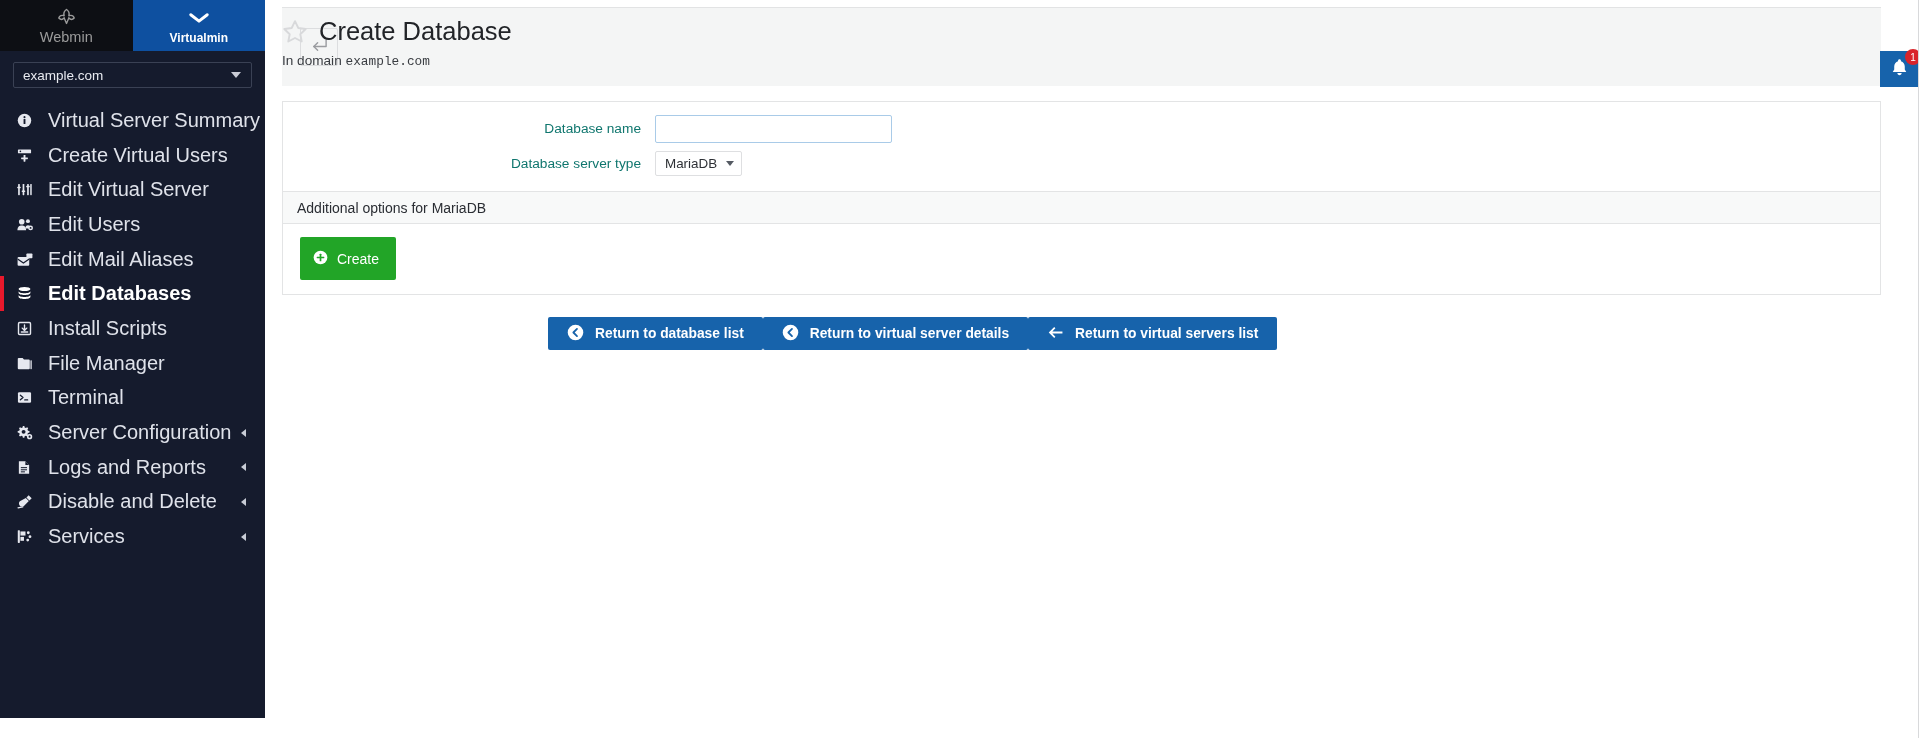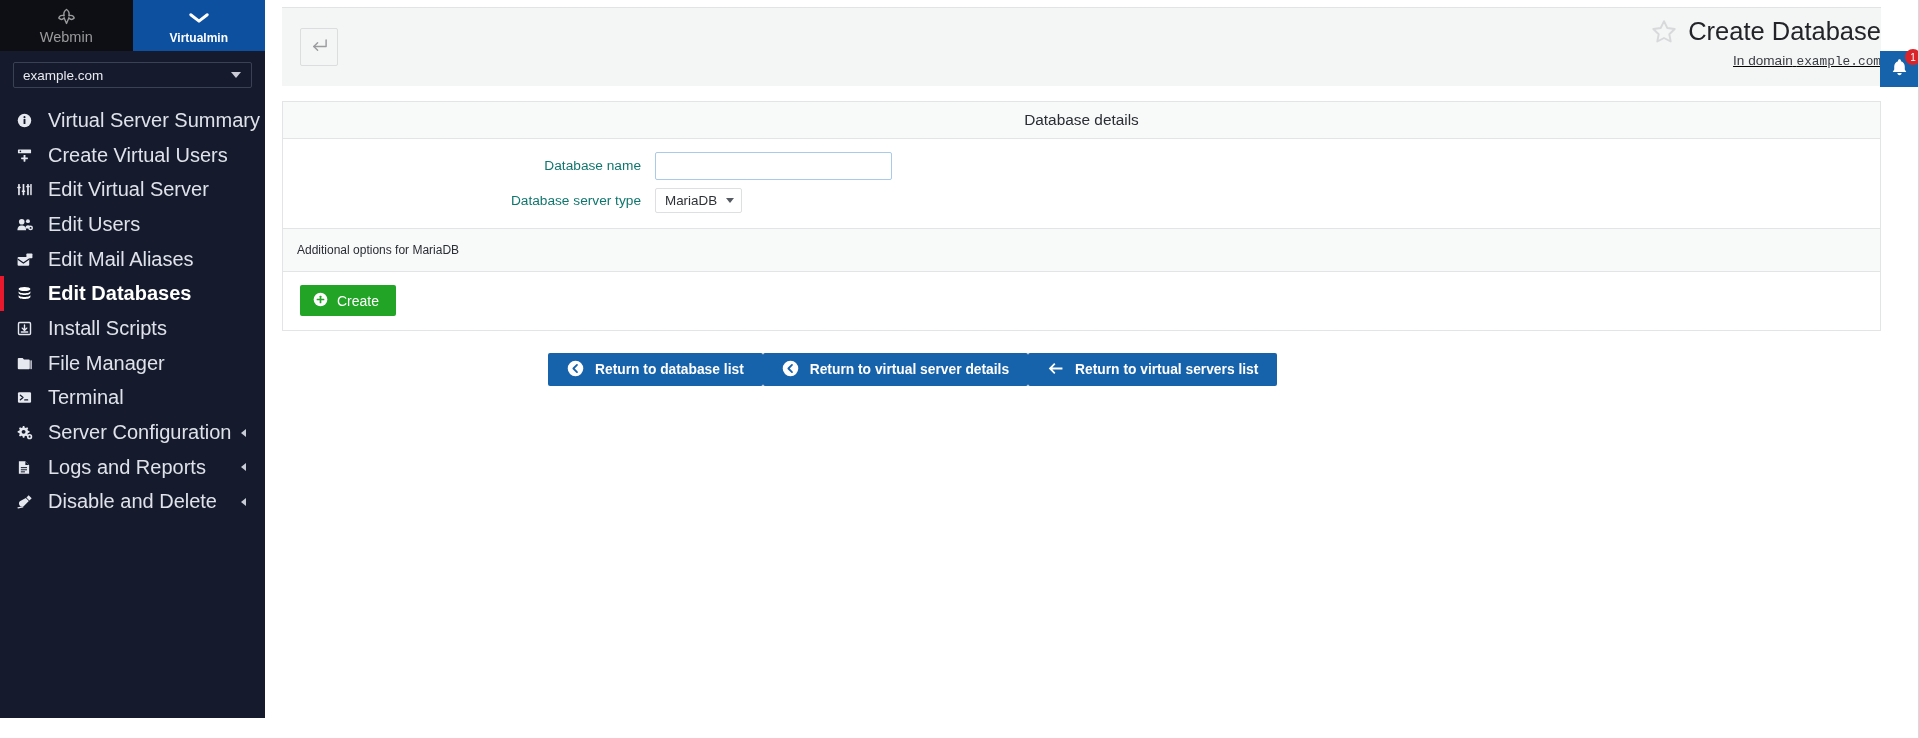--- a/index.html
+++ b/index.html
@@ -108,22 +108,21 @@
     width: 38px; height: 38px;
     border: 1px solid #dcdddf;
     background: #f4f5f5;
     border-radius: 2px;
     display: flex; align-items: center; justify-content: center;
     color: #9a9ca0;
     cursor: pointer;
   }
   .header-center {
     position: absolute; left: 0; right: 0; top: 8px;
-    text-align: right;
-    text-decoration: underline;
+    text-align: left;
   }
   .page-title {
     font-size: 25.5px; color: #222428; font-weight: normal;
     display: inline-flex; align-items: center; gap: 11px;
     line-height: 1.2;
   }
   .star-icon { color: #d8d9db; display: inline-flex; }
   .page-subtitle {
     margin-top: 5px;
     font-size: 13.6px; color: #3a3d42;
@@ -178,31 +177,31 @@
   .select-box .sb-caret {
     width: 0; height: 0;
     border-left: 4px solid transparent;
     border-right: 4px solid transparent;
     border-top: 5px solid #555a63;
   }
   .panel-subhead {
     background: #f8f9f9;
     border-top: 1px solid #e3e4e5;
     border-bottom: 1px solid #e3e4e5;
-    height: 44px;
+    height: 33px;
     display: flex; align-items: center;
     padding-left: 14px;
-    font-size: 12px; color: #2a2d33;
+    font-size: 14px; color: #2a2d33;
   }
   .panel-actions { padding: 13px 0 14px 17px; }
   .btn-create {
     background: #22a527;
     border: none;
     color: #ffffff;
-    height: 31px;
+    height: 43px;
     padding: 0 17px 0 13px;
     font-size: 14px;
     font-family: "Liberation Sans", sans-serif;
     display: inline-flex; align-items: center; gap: 9px;
     cursor: pointer;
     border-radius: 2px;
   }
 
   .bottom-nav {
     margin: 22px 0 0 283px;
@@ -423,20 +422,34 @@
           <svg width="16" height="15" viewBox="0 0 17 16" fill="#e6e8ef">
               <path d="M12.4 1.2 L15.6 4.4 L13.2 6.8 L10 3.6 Z"></path>
               <path d="M9.4 4.2 L12.6 7.4 L7.6 12.4 C6.3 13.7 4.3 13.7 3 12.4 C1.7 11.1 1.7 9.1 3 7.8 Z"></path>
               <rect x="0.4" y="13.5" width="6.4" height="1.5" rx="0.6" transform="rotate(-12 3.6 14.2)"></rect>
             </svg>
         </span>
         <span>Disable and Delete</span>
         <span class="nav-arrow"></span>
       </div>
 
+      <div class="nav-item">
+        <span class="nav-ico">
+          <svg width="16" height="15" viewBox="0 0 17 16" fill="#e6e8ef">
+              <rect x="0.8" y="1.2" width="2.2" height="13.6" rx="0.7"></rect>
+              <path d="M3.6 2.6 L9 2.6 L9 7 L3.6 7 Z"></path>
+              <path d="M3.6 8.4 L7.4 8.4 L7.4 12.6 L3.6 12.6 Z"></path>
+              <circle cx="12" cy="4" r="1.5"></circle>
+              <circle cx="13.8" cy="8.2" r="1.5"></circle>
+              <circle cx="11.4" cy="11.8" r="1.5"></circle>
+            </svg>
+        </span>
+        <span>Services</span>
+        <span class="nav-arrow"></span>
+      </div>
 
     </div>
   </div>
 
   <div class="main">
 
     <div class="page-header">
       <div class="back-btn">
         <span>
           <svg width="19" height="17" viewBox="0 0 20 18" fill="none" stroke="#9a9ca0" stroke-width="1.5" stroke-linecap="round" stroke-linejoin="round">
@@ -455,21 +468,20 @@
           <span>Create Database</span>
         </div>
         <div class="page-subtitle">
           <span>In domain</span>
           <span class="mono">example.com</span>
         </div>
       </div>
     </div>
 
     <div class="panel">
-      <div class="panel-head">Database details</div>
 
       <div class="form-body">
         <div class="form-row">
           <div class="form-label">Database name</div>
           <div class="form-field">
             <input class="text-input" type="text" placeholder="" style="">
           </div>
         </div>
         <div class="form-row">
           <div class="form-label">Database server type</div>

